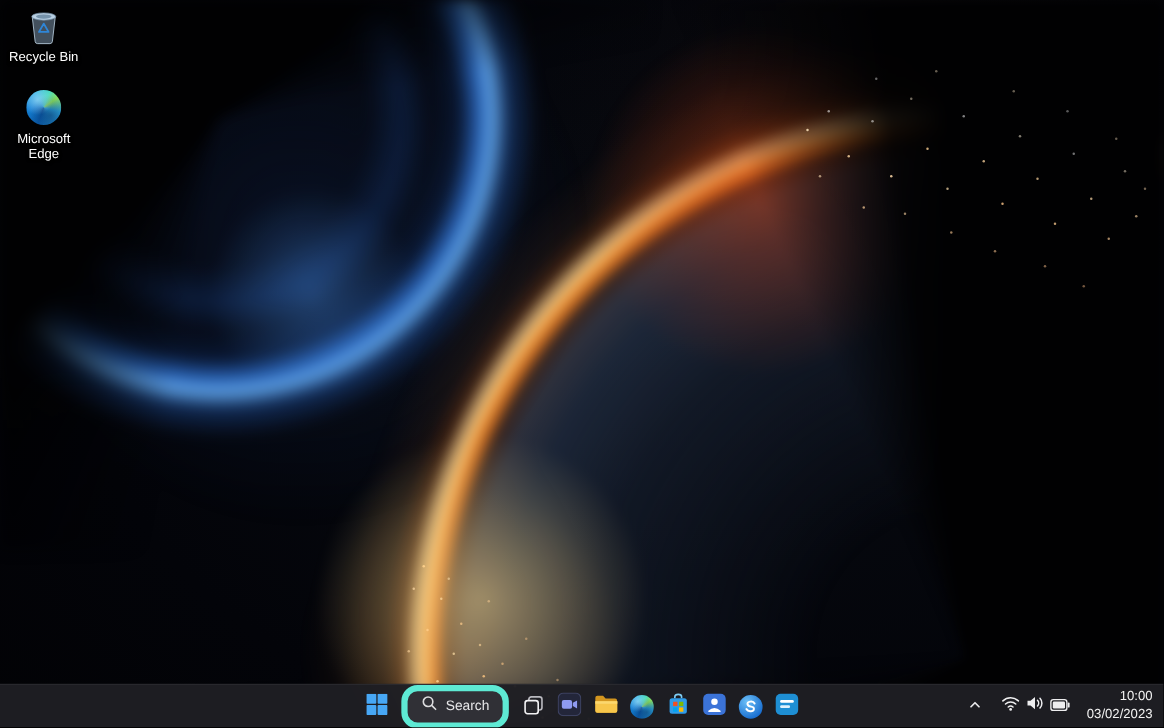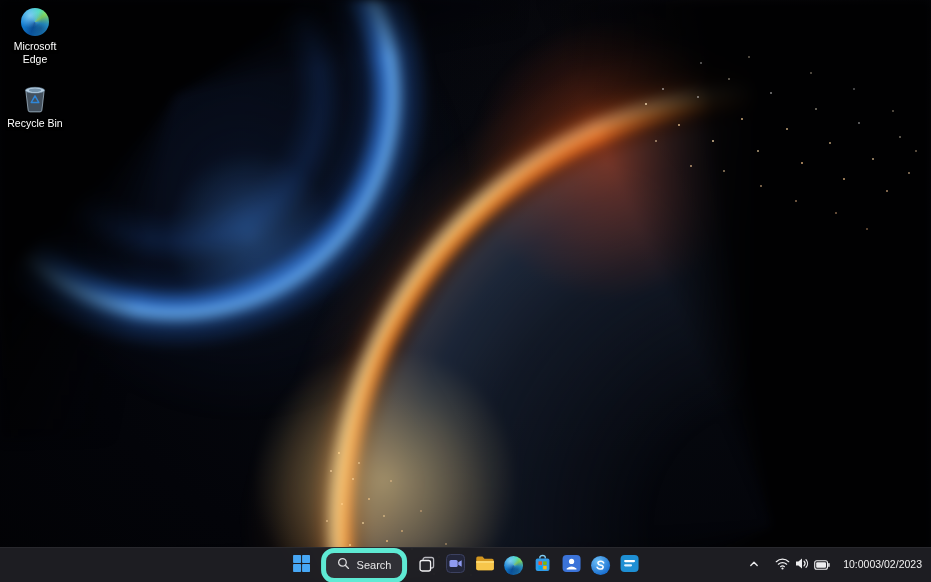--- a/index.html
+++ b/index.html
@@ -109,21 +109,21 @@
   .tb-right{
     position:absolute;right:5px;top:0;height:100%;
     display:flex;align-items:center;gap:3px;
   }
   .tb-btn.sm{width:24px;height:26px;}
   .tray-cluster{
     height:26px;padding:0 6px;border-radius:5px;
     display:flex;align-items:center;gap:5px;
   }
   .clock{
-    display:flex;flex-direction:row;align-items:flex-end;justify-content:flex-end;
+    display:flex;flex-direction:column;align-items:flex-end;justify-content:flex-end;
     padding:0 4px;color:#f2f2f2;font-size:10.5px;line-height:1.3;
   }
   .app-blue-circle-bg{
     display:block;width:19px;height:19px;border-radius:50%;
     background:radial-gradient(circle at 35% 28%, #6cc0f8, #1a6fd0 75%);
     position:relative;
   }
   .app-blue-circle-bg svg{position:absolute;left:0;top:0;}
 </style>
 </head>
@@ -133,39 +133,39 @@
 
   <div class="wallpaper">
     <div class="wp-base"></div>
     <div class="wp-blue"></div>
     <div class="wp-orange"></div>
     <div class="sparkles sparkles-top"></div>
     <div class="sparkles sparkles-bottom"></div>
   </div>
 
   <div class="desktop-icons">
-    <div class="desktop-icon">
-      <span class="di-icon">
-        <span class="edge-wrap-lg">
-            <span class="edge-logo"></span>
-          </span>
-      </span>
-      <span class="di-label">Microsoft Edge</span>
-    </div>
     <div class="desktop-icon">
       <span class="di-icon">
         <svg width="30" height="31" viewBox="0 0 30 31">
           <path d="M5.8 7.6 L8.1 27.2 q0.2 1.7 2 1.7 h9.8 q1.8 0 2 -1.7 L24.2 7.6 Z" fill="rgba(148,178,204,0.45)" stroke="rgba(205,228,246,0.85)" stroke-width="0.7"></path>
           <ellipse cx="15" cy="7.2" rx="9.6" ry="2.9" fill="rgba(190,214,234,0.95)" stroke="rgba(120,150,175,0.9)" stroke-width="0.6"></ellipse>
           <ellipse cx="15" cy="7.2" rx="6.2" ry="1.7" fill="rgba(110,140,165,0.9)"></ellipse>
           <path d="M11.2 19.5 l3.8 -6.6 3.8 6.6 z" fill="none" stroke="#2f86d8" stroke-width="1.5" stroke-linejoin="round"></path>
         </svg>
       </span>
       <span class="di-label">Recycle Bin</span>
     </div>
+    <div class="desktop-icon">
+      <span class="di-icon">
+        <span class="edge-wrap-lg">
+            <span class="edge-logo"></span>
+          </span>
+      </span>
+      <span class="di-label">Microsoft Edge</span>
+    </div>
   </div>
 
   <div class="taskbar">
 
     <div class="tb-center">
 
       <button class="tb-btn">
         <span>
           <svg width="17" height="17" viewBox="0 0 17 17">
             <rect x="0" y="0" width="8" height="8" rx="0.8" fill="#47a7f5"></rect>

